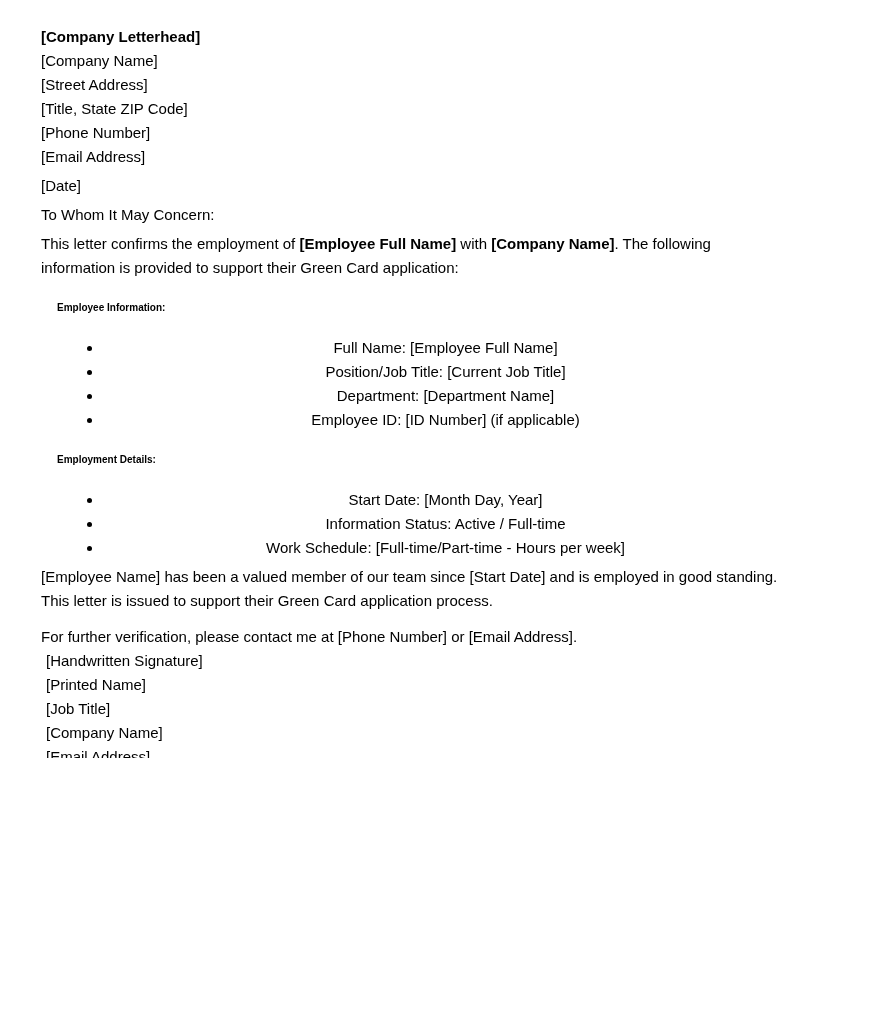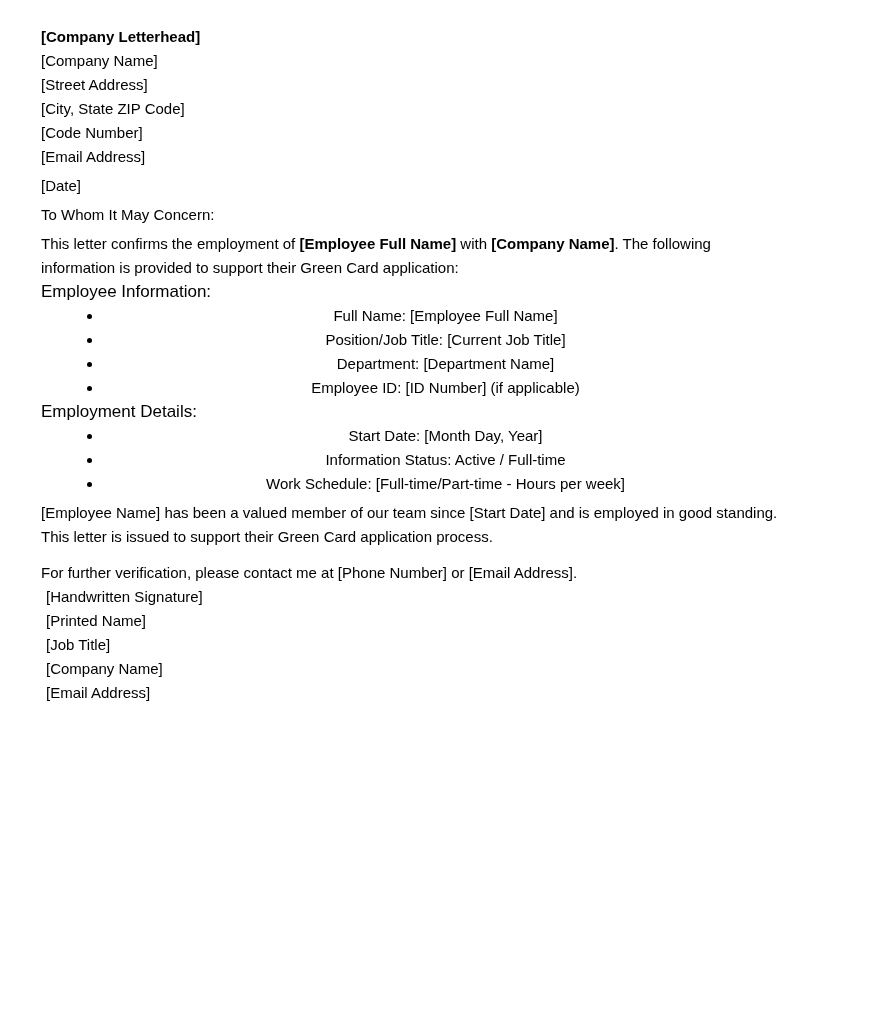--- a/index.html
+++ b/index.html
@@ -17,24 +17,24 @@
     font-family: "Liberation Sans", "DejaVu Sans", sans-serif;
     font-size: 15px;
     line-height: 24px;
     padding: 25px 84px 0 41px;
     overflow: hidden;
   }
   .page * { box-sizing: border-box; }
   p, h3, ul, div.block { margin: 0; padding: 0; }
   .bold { font-weight: bold; }
   h3.section-heading {
-    font-size: 17px;
+    font-size: 10px;
     line-height: 24px;
-    font-weight: normal;
-    margin: 0;
+    font-weight: bold;
+    margin: 16px;
   }
   .mt21 { margin-top: 5px; }
   .mt19 { margin-top: 12px; }
   .mt20 { margin-top: 20px; }
   .mt43 { margin-top: 43px; }
   .para { max-width: 747px; }
   ul.doc-list {
     margin: 0;
     padding-left: 62px;
     list-style-type: disc;
@@ -48,22 +48,22 @@
 </style>
 </head>
 <body>
 
 <div class="page">
 
   <div class="block">
     <div class="bold">[Company Letterhead]</div>
     <div>[Company Name]</div>
     <div>[Street Address]</div>
-    <div>[City, State ZIP Code]</div>
-    <div>[Code Number]</div>
+    <div>[Title, State ZIP Code]</div>
+    <div>[Phone Number]</div>
     <div>[Email Address]</div>
   </div>
 
   <p class="mt21">[Date]</p>
 
   <p class="mt21">To Whom It May Concern:</p>
 
   <p class="mt21 para"><span>This letter confirms the employment of </span><span class="bold">[Employee Full Name]</span><span> with </span><span class="bold">[Company Name]</span><span>. The following information is provided to support their Green Card application:</span></p>
 
   <h3 class="section-heading mt21">Employee Information:</h3>

